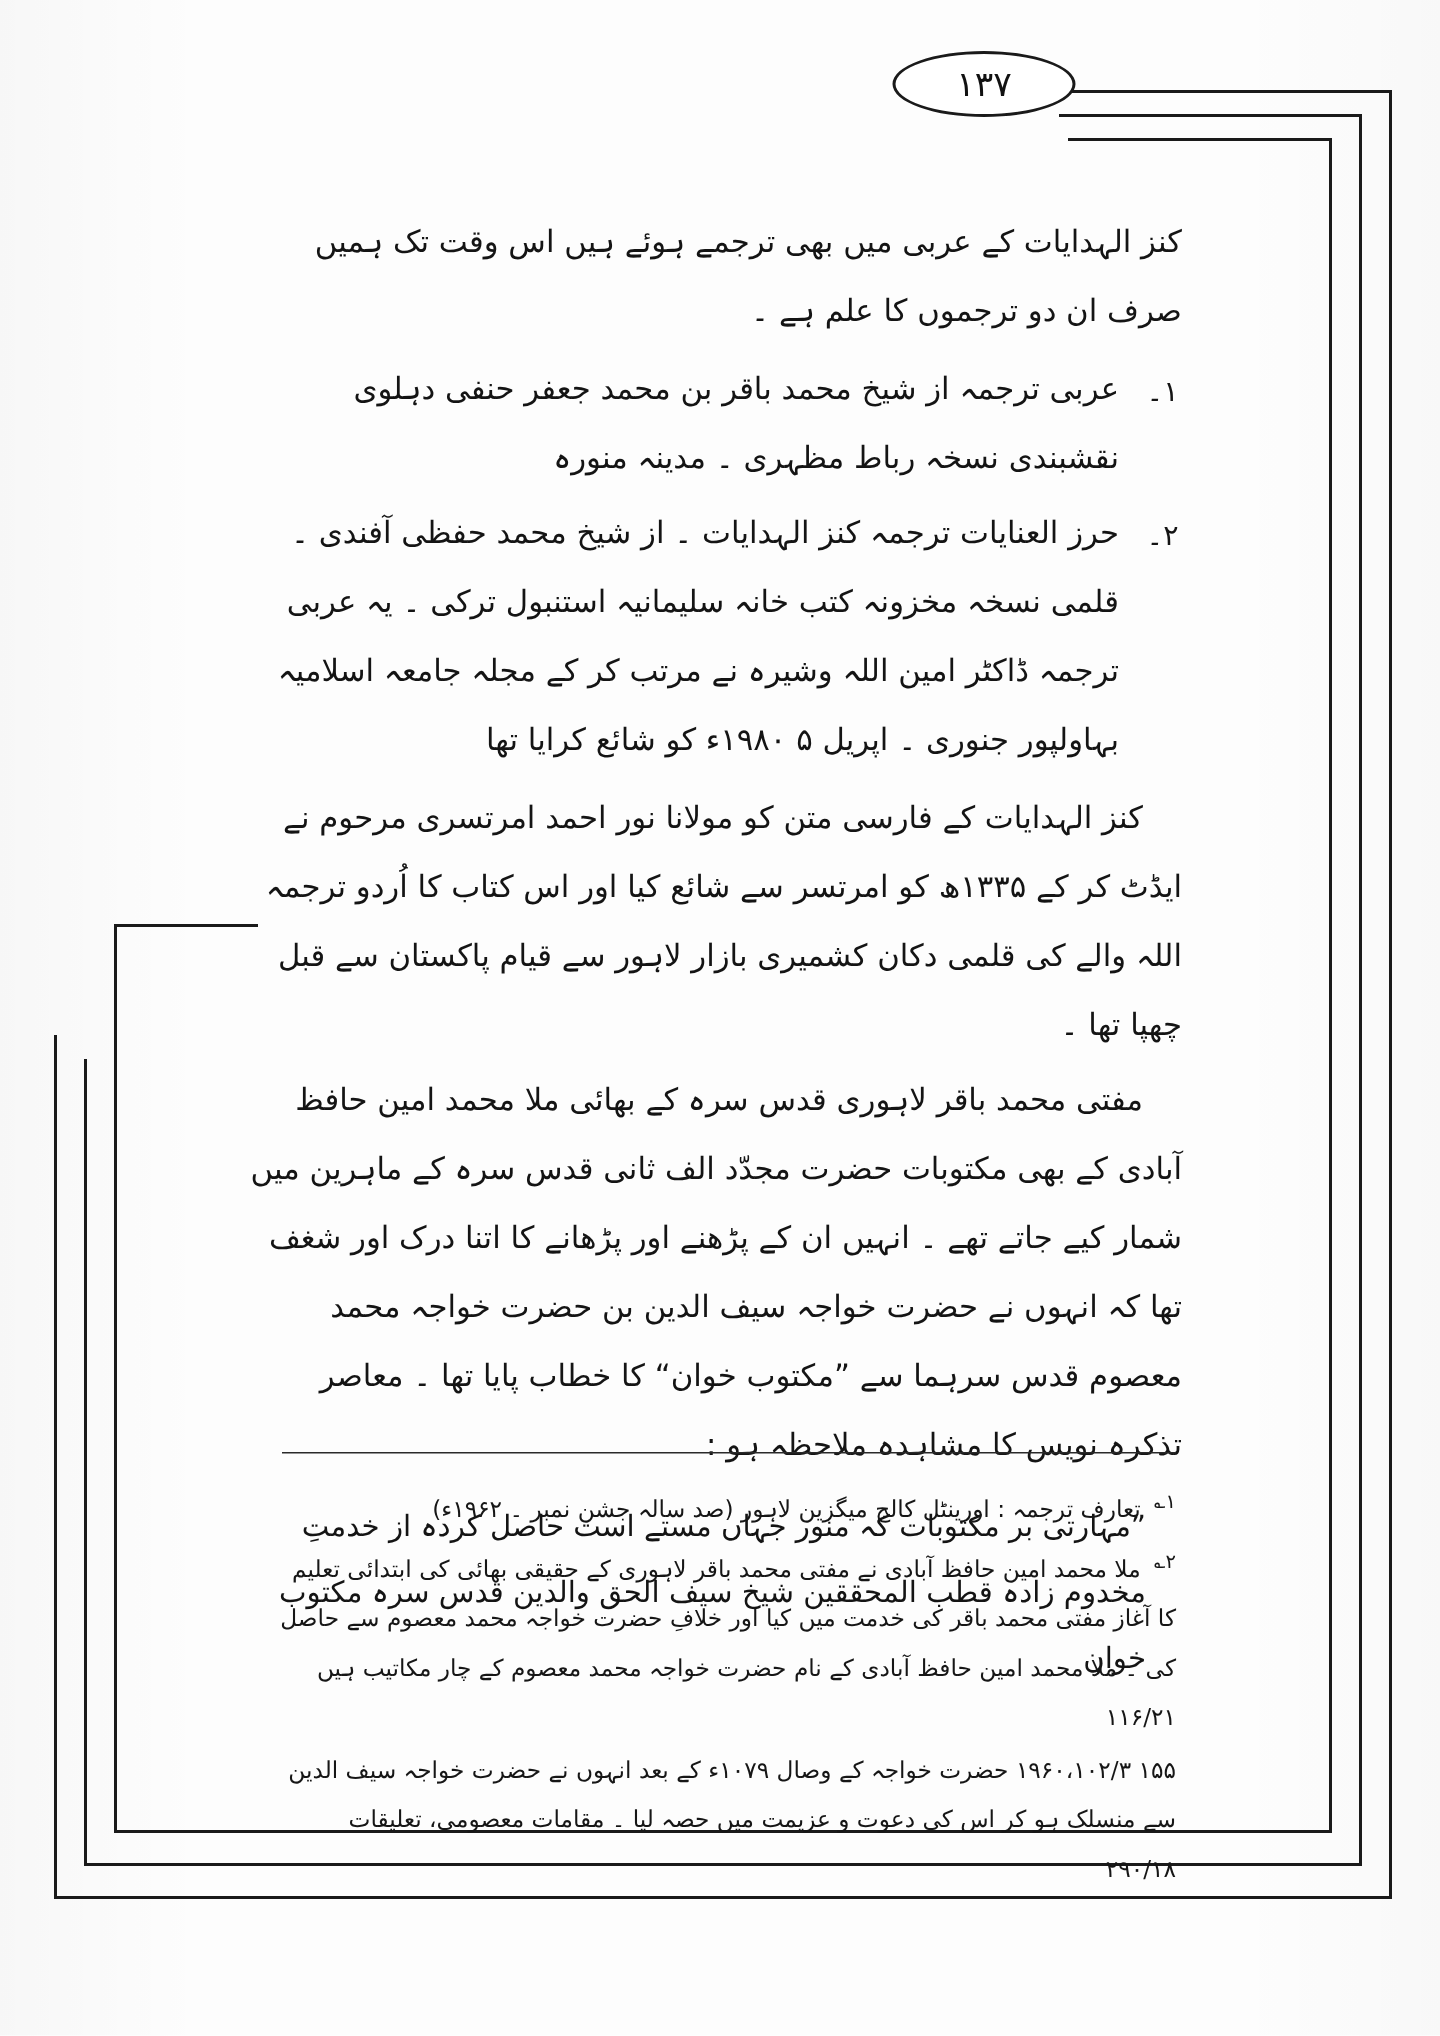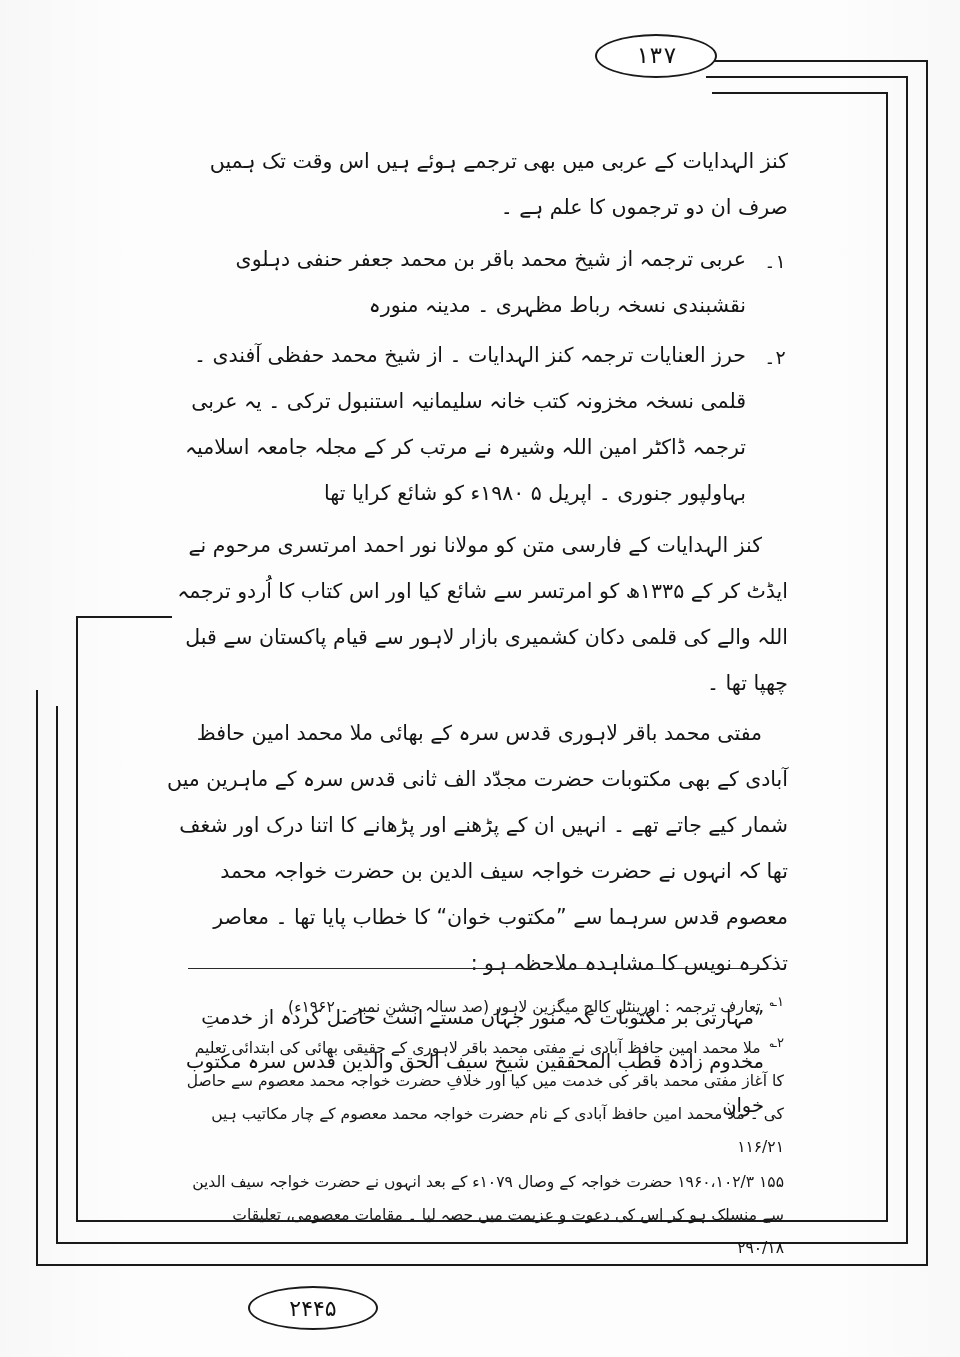--- a/index.html
+++ b/index.html
@@ -42,21 +42,21 @@
     display: flex;
     align-items: center;
     justify-content: center;
     background: #fff;
     z-index: 5;
   }
   .page-number-bubble span {
     font-size: 23px;
     letter-spacing: 1px;
     direction: rtl;
-    font-family: Liberation Mono, monospace;
+    font-family: Liberation Sans, sans-serif;
   }
 
   .footer-number-bubble {
     position: absolute;
     top: 1286px;
     left: 248px;
     width: 126px;
     height: 40px;
     border: 2px solid #1a1a1a;
     border-radius: 50%;
@@ -230,18 +230,15 @@
     </p>
     <p class="fn">
       <span class="fn-marker">۲؎</span>
       <span>ملا محمد امین حافظ آبادی نے مفتی محمد باقر لاہوری کے حقیقی بھائی کی ابتدائی تعلیم کا آغاز مفتی محمد باقر کی خدمت میں کیا اور خلافِ حضرت خواجہ محمد معصوم سے حاصل کی ۔ ملا محمد امین حافظ آبادی کے نام حضرت خواجہ محمد معصوم کے چار مکاتیب ہیں ۱۱۶/۲۱</span>
     </p>
     <p class="fn">
       <span>۱۵۵ ۱۹۶۰،۱۰۲/۳ حضرت خواجہ کے وصال ۱۰۷۹ء کے بعد انہوں نے حضرت خواجہ سیف الدین سے منسلک ہو کر اس کی دعوت و عزیمت میں حصہ لیا ۔ مقامات معصومی، تعلیقات ۲۹۰/۱۸</span>
     </p>
   </div>
 
-  <div class="footer-number-bubble">
-    <span>۲۴۴۵</span>
-  </div>
 
   <div class="scan-tint"></div>
 </div>
 
 </body></html>

